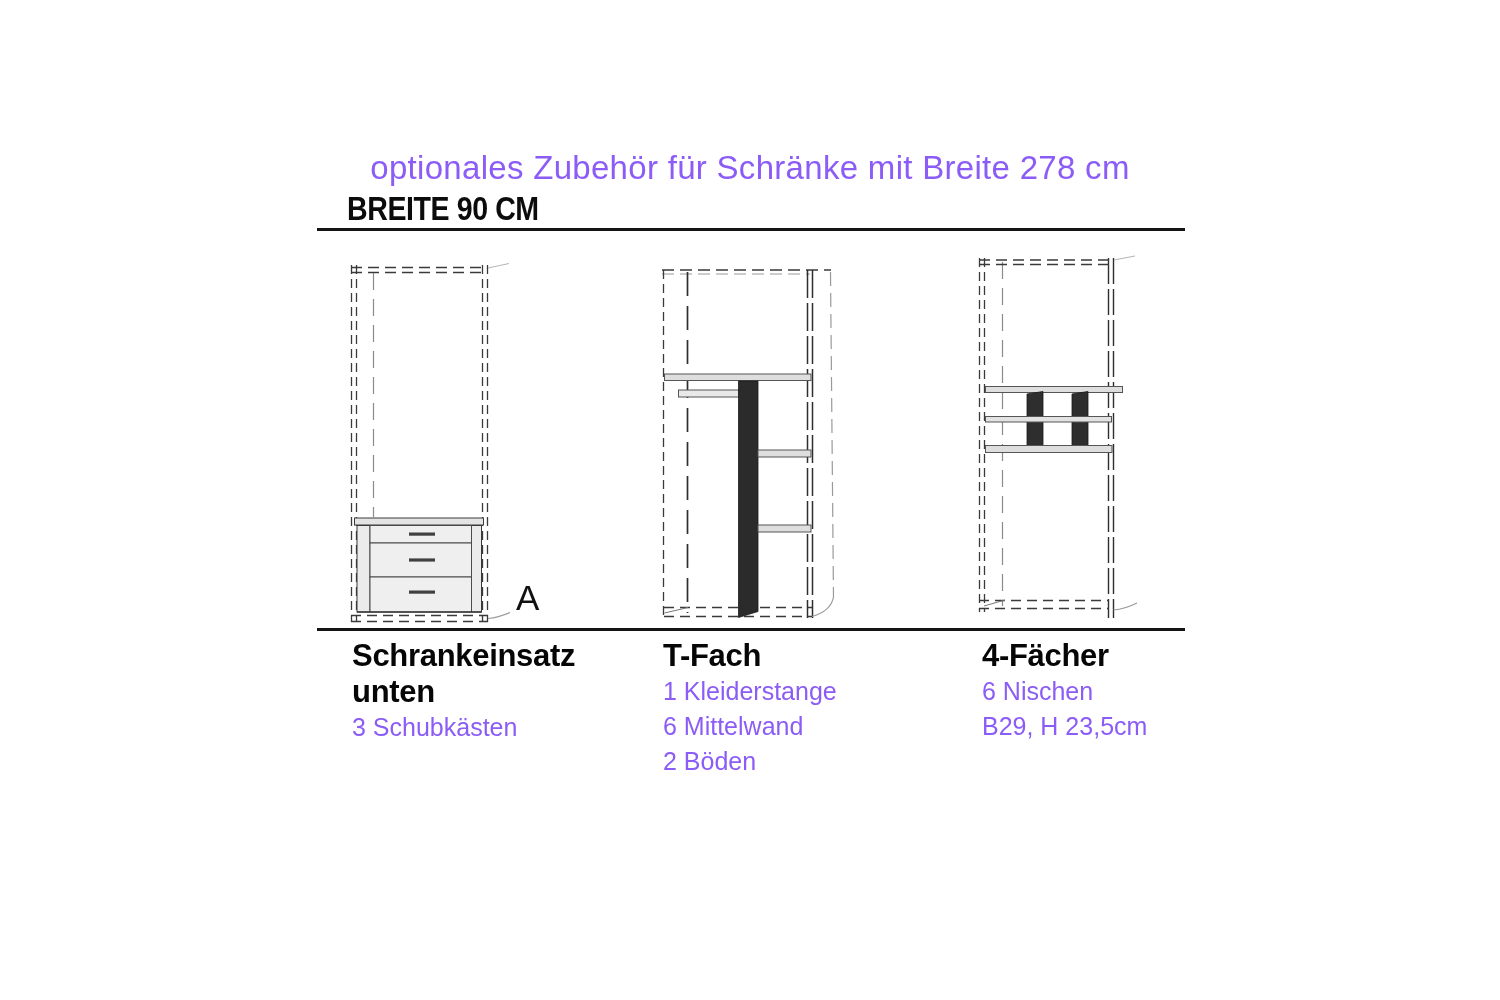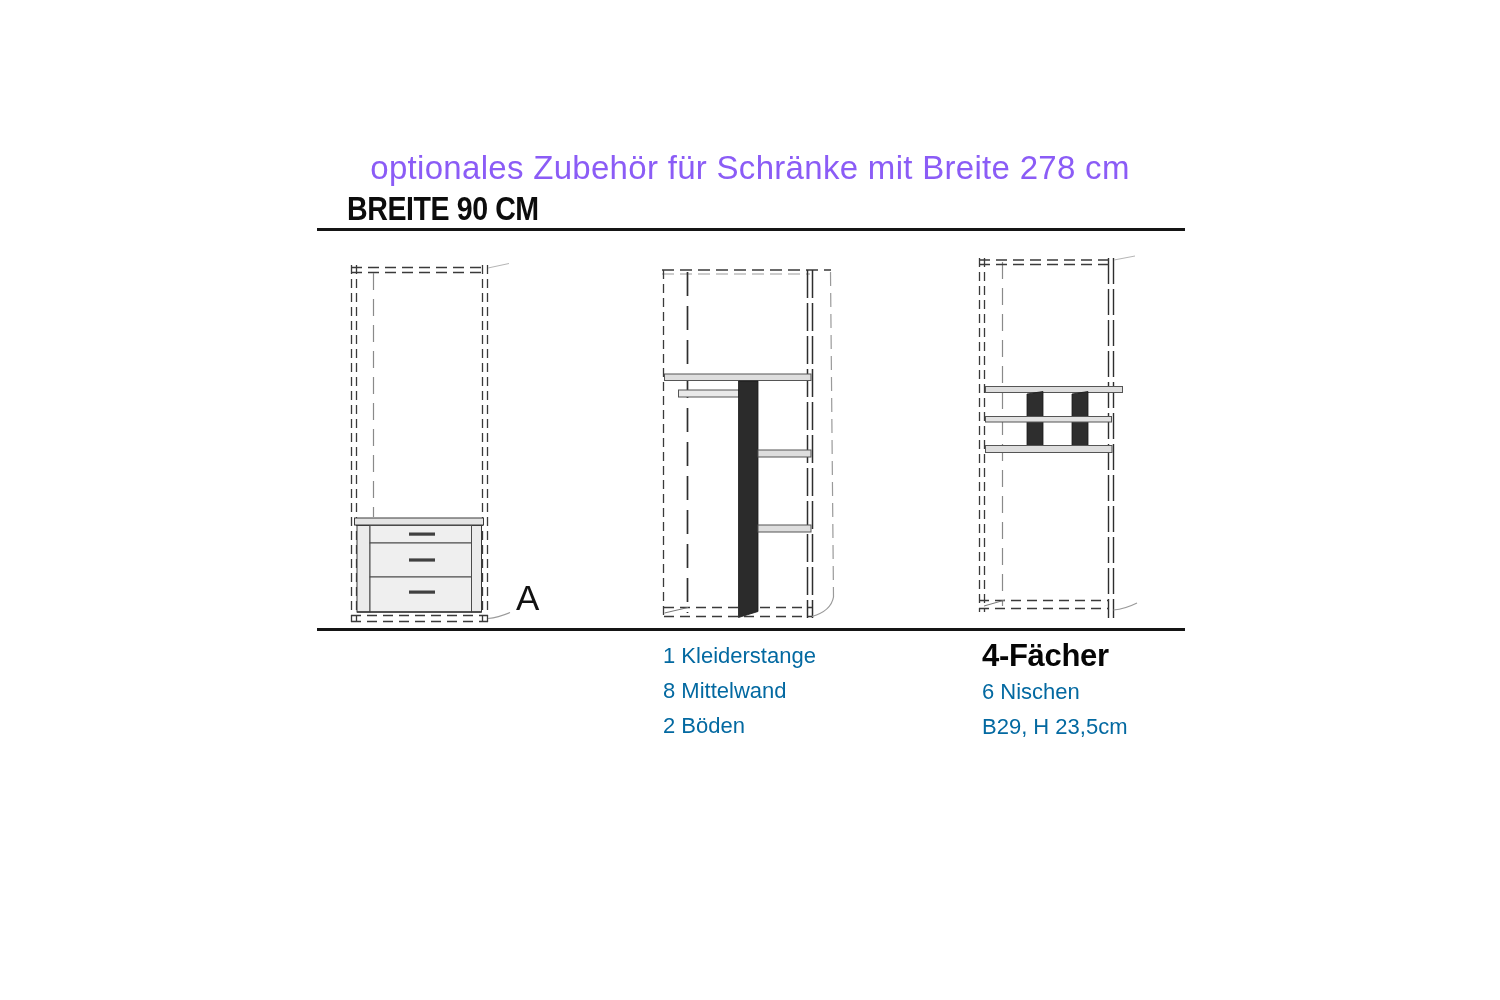--- a/index.html
+++ b/index.html
@@ -58,23 +58,23 @@
   .col-2 { left: 663px; width: 280px; }
   .col-3 { left: 982px; width: 280px; }
   .prod-title {
     font-size: 31px;
     font-weight: bold;
     line-height: 36px;
     color: #060606;
     letter-spacing: -0.3px;
   }
   .prod-line {
-    font-size: 22px;
+    font-size: 25px;
     line-height: 35px;
-    color: #0369a1;
+    color: #8b5cf6;
   }
 </style>
 </head>
 <body>
 
 <div class="page">
 
   <div class="main-title">optionales Zubehör für Schränke mit Breite 278 cm</div>
 
   <div class="section-heading">BREITE 90 CM</div>
@@ -152,24 +152,29 @@
       <rect x="20.5" y="136.5" width="137" height="6" fill="#dedede"></rect>
       <polygon points="62,144 78,141.5 78,196 62,196" fill="#2e2e2e" stroke="#1a1a1a" stroke-width="0.8"></polygon>
       <polygon points="107,144 123,141.5 123,196 107,196" fill="#2e2e2e" stroke="#1a1a1a" stroke-width="0.8"></polygon>
       <rect x="20.5" y="166.5" width="126" height="5.5" fill="#e2e2e2"></rect>
       <rect x="20.5" y="195.5" width="126.5" height="7" fill="#dedede"></rect>
     </g>
   </svg>
 
   <div class="marker-a">A</div>
 
+  <div class="product-col col-1">
+    <div class="prod-title">Schrankeinsatz unten</div>
+    <div class="prod-line">3 Schubkästen</div>
+  </div>
 
   <div class="product-col col-2">
+    <div class="prod-title">T-Fach</div>
     <div class="prod-line">1 Kleiderstange</div>
-    <div class="prod-line">8 Mittelwand</div>
+    <div class="prod-line">6 Mittelwand</div>
     <div class="prod-line">2 Böden</div>
   </div>
 
   <div class="product-col col-3">
     <div class="prod-title">4-Fächer</div>
     <div class="prod-line">6 Nischen</div>
     <div class="prod-line">B29, H 23,5cm</div>
   </div>
 
 </div>

